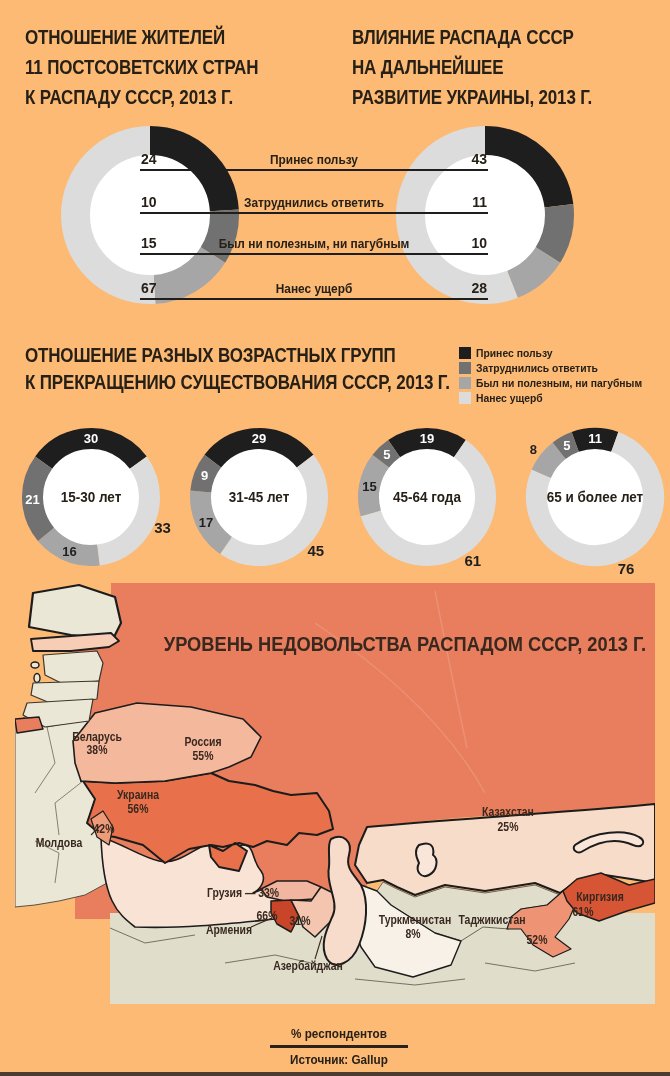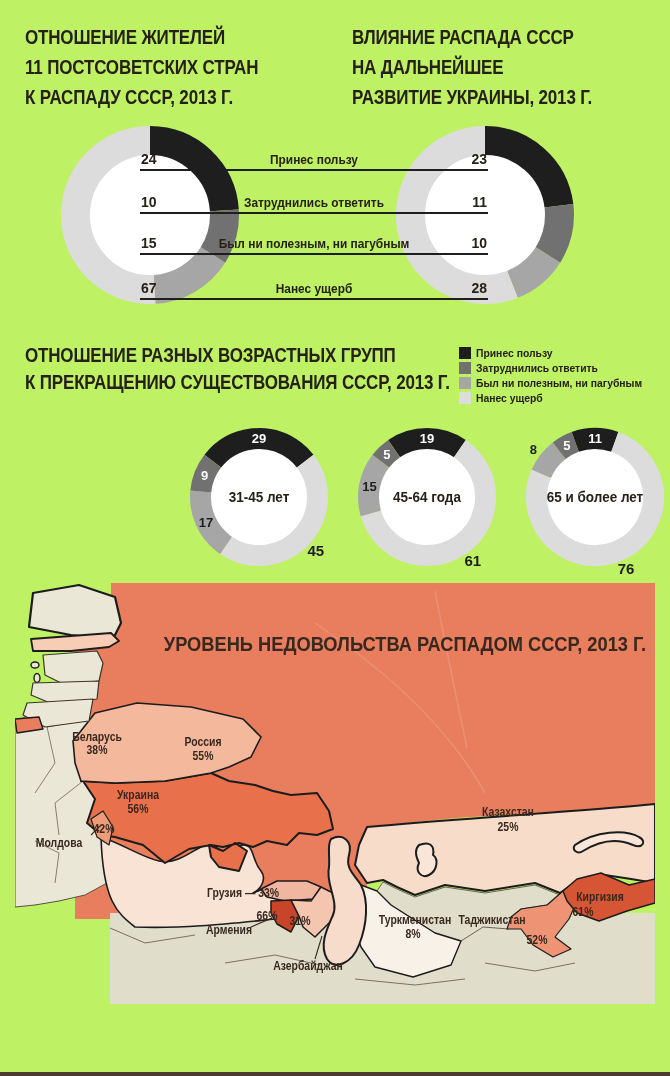--- a/index.html
+++ b/index.html
@@ -1,16 +1,16 @@
 <!DOCTYPE html>
 <html><head>
 <meta charset="utf-8">
 <style>
   html,body{margin:0;padding:0;}
-  #canvas{position:relative;width:670px;height:1076px;background:#bef264;overflow:hidden;
+  #canvas{position:relative;width:670px;height:1076px;background:#fdba74;overflow:hidden;
           font-family:"Liberation Sans",sans-serif;color:#262017;}
   .abs{position:absolute;}
   .cond{transform:scaleX(.85);transform-origin:left top;letter-spacing:-.2px;}
   .h1{font-size:20px;font-weight:800;line-height:30px;white-space:nowrap;color:#262017;}
   .h2{font-size:20px;font-weight:800;line-height:27px;white-space:nowrap;color:#262017;}
   .row{border-bottom:2px solid #1e1e1e;height:27px;}
   .row .lbl{position:absolute;left:50%;bottom:2px;transform:translateX(-50%) scaleX(.88);
             font-size:13.5px;font-weight:700;white-space:nowrap;}
   .row .numL{position:absolute;left:1px;bottom:2px;font-size:14px;font-weight:600;}
   .row .numR{position:absolute;right:1px;bottom:2px;font-size:14px;font-weight:600;}
@@ -52,21 +52,21 @@
         <circle cx="100" cy="100" r="62" fill="#ffffff"></circle>
         <circle cx="100" cy="100" r="74.5" fill="none" stroke="#1e1e1e" stroke-width="29" pathLength="100" stroke-dasharray="23 77" stroke-dashoffset="0" transform="rotate(-90 100 100)"></circle>
         <circle cx="100" cy="100" r="74.5" fill="none" stroke="#717171" stroke-width="29" pathLength="100" stroke-dasharray="11 89" stroke-dashoffset="-23" transform="rotate(-90 100 100)"></circle>
         <circle cx="100" cy="100" r="74.5" fill="none" stroke="#a6a6a6" stroke-width="29" pathLength="100" stroke-dasharray="10 90" stroke-dashoffset="-34" transform="rotate(-90 100 100)"></circle>
         <circle cx="100" cy="100" r="74.5" fill="none" stroke="#dcdcdc" stroke-width="29" pathLength="100" stroke-dasharray="56 44" stroke-dashoffset="-44" transform="rotate(-90 100 100)"></circle>
       </svg></div>
 
   <div class="abs row" style="left:140px;top:142px;width:348px;">
     <span class="numL">24</span>
     <span class="lbl">Принес пользу</span>
-    <span class="numR">23</span>
+    <span class="numR">43</span>
   </div>
   <div class="abs row" style="left:140px;top:185px;width:348px;">
     <span class="numL">10</span>
     <span class="lbl">Затруднились ответить</span>
     <span class="numR">11</span>
   </div>
   <div class="abs row" style="left:140px;top:226px;width:348px;">
     <span class="numL">15</span>
     <span class="lbl">Был ни полезным, ни пагубным</span>
     <span class="numR">10</span>
@@ -94,20 +94,32 @@
     <div class="item">
       <span class="sw" style="background: rgb(166, 166, 166);"></span>
       <span class="t">Был ни полезным, ни пагубным</span>
     </div>
     <div class="item">
       <span class="sw" style="background: rgb(220, 220, 220);"></span>
       <span class="t">Нанес ущерб</span>
     </div>
   </div>
 
+  <div class="abs" id="age-0" style="left:11px;top:417px;width:160px;height:160px;"><svg width="160" height="160" viewBox="0 0 160 160">
+        <circle cx="80" cy="80" r="50" fill="#ffffff"></circle>
+        <circle cx="80" cy="80" r="58.5" fill="none" stroke="#1e1e1e" stroke-width="21" pathLength="100" stroke-dasharray="30 70" stroke-dashoffset="0" transform="rotate(-144 80 80)"></circle>
+        <circle cx="80" cy="80" r="58.5" fill="none" stroke="#dcdcdc" stroke-width="21" pathLength="100" stroke-dasharray="33 67" stroke-dashoffset="-30" transform="rotate(-144 80 80)"></circle>
+        <circle cx="80" cy="80" r="58.5" fill="none" stroke="#a6a6a6" stroke-width="21" pathLength="100" stroke-dasharray="16 84" stroke-dashoffset="-63" transform="rotate(-144 80 80)"></circle>
+        <circle cx="80" cy="80" r="58.5" fill="none" stroke="#717171" stroke-width="21" pathLength="100" stroke-dasharray="21 79" stroke-dashoffset="-79" transform="rotate(-144 80 80)"></circle>
+        <text x="80" y="26.18" text-anchor="middle" font-size="13" font-weight="700" fill="#ffffff">30</text>
+        <text x="151.58486080335052" y="116.37753546951288" text-anchor="middle" font-size="15" font-weight="700" fill="#1f1f1f">33</text>
+        <text x="58.46471366794637" y="139.07192442446274" text-anchor="middle" font-size="13" font-weight="700" fill="#1f1f1f">16</text>
+        <text x="21.528866218604705" y="86.51752940607051" text-anchor="middle" font-size="13" font-weight="700" fill="#ffffff">21</text>
+        <text x="80" y="85" text-anchor="middle" font-size="15" font-weight="600" fill="#262017" transform="translate(80 85) scale(.9 1) translate(-80 -85)">15-30 лет</text>
+      </svg></div>
   <div class="abs" id="age-1" style="left:179px;top:417px;width:160px;height:160px;"><svg width="160" height="160" viewBox="0 0 160 160">
         <circle cx="80" cy="80" r="50" fill="#ffffff"></circle>
         <circle cx="80" cy="80" r="58.5" fill="none" stroke="#1e1e1e" stroke-width="21" pathLength="100" stroke-dasharray="29 71" stroke-dashoffset="0" transform="rotate(-142.2 80 80)"></circle>
         <circle cx="80" cy="80" r="58.5" fill="none" stroke="#dcdcdc" stroke-width="21" pathLength="100" stroke-dasharray="45 55" stroke-dashoffset="-29" transform="rotate(-142.2 80 80)"></circle>
         <circle cx="80" cy="80" r="58.5" fill="none" stroke="#a6a6a6" stroke-width="21" pathLength="100" stroke-dasharray="17 83" stroke-dashoffset="-74" transform="rotate(-142.2 80 80)"></circle>
         <circle cx="80" cy="80" r="58.5" fill="none" stroke="#717171" stroke-width="21" pathLength="100" stroke-dasharray="9 91" stroke-dashoffset="-91" transform="rotate(-142.2 80 80)"></circle>
         <text x="80" y="26.18" text-anchor="middle" font-size="13" font-weight="700" fill="#ffffff">29</text>
         <text x="136.85955293887008" y="138.79467426243772" text-anchor="middle" font-size="15" font-weight="700" fill="#1f1f1f">45</text>
         <text x="27.06761743073787" y="109.58808855655676" text-anchor="middle" font-size="13" font-weight="700" fill="#1f1f1f">17</text>
         <text x="25.608075575537306" y="63.14471366794633" text-anchor="middle" font-size="13" font-weight="700" fill="#ffffff">9</text>
@@ -188,14 +200,19 @@
         <text text-anchor="middle" font-size="12" font-weight="700" fill="#38281f" transform="translate(493 233) scale(.87 1)">Казахстан</text>
         <text text-anchor="middle" font-size="12" font-weight="700" fill="#38281f" transform="translate(493 248) scale(.87 1)">25%</text>
         <text text-anchor="middle" font-size="12" font-weight="700" fill="#38281f" transform="translate(400 341) scale(.87 1)">Туркменистан</text>
         <text text-anchor="middle" font-size="12" font-weight="700" fill="#38281f" transform="translate(398 355) scale(.87 1)">8%</text>
         <text text-anchor="middle" font-size="12" font-weight="700" fill="#38281f" transform="translate(477 341) scale(.87 1)">Таджикистан</text>
         <text text-anchor="middle" font-size="12" font-weight="700" fill="#38281f" transform="translate(522 361) scale(.87 1)">52%</text>
         <text text-anchor="middle" font-size="12" font-weight="700" fill="#38281f" transform="translate(585 318) scale(.87 1)">Киргизия</text>
         <text text-anchor="middle" font-size="12" font-weight="700" fill="#38281f" transform="translate(568 333) scale(.87 1)">61%</text>
       </svg></div>
 
+  <div class="abs footer" style="top:1026px;">
+    <div class="foot-note">% респондентов</div>
+    <div class="foot-line"></div>
+    <div class="foot-src">Источник: Gallup</div>
+  </div>
   <div class="abs strip"></div>
 </div>
 
 </body></html>

